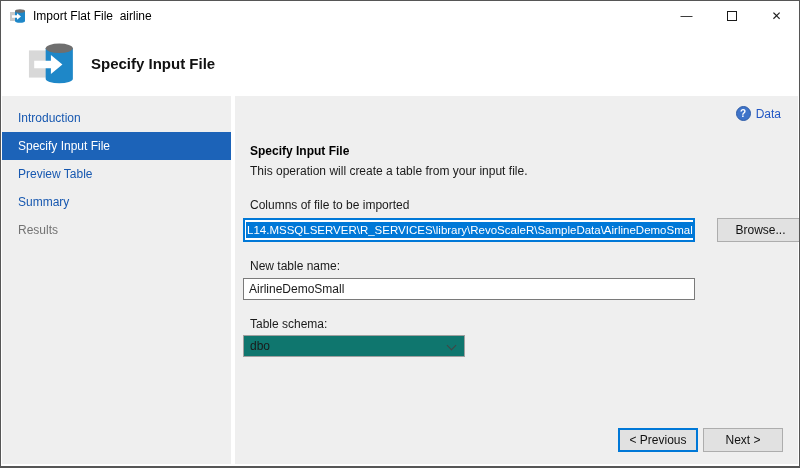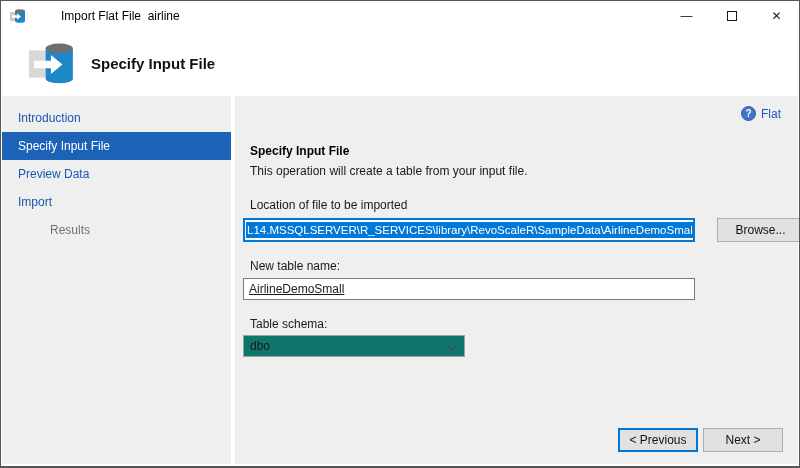--- a/index.html
+++ b/index.html
@@ -16,21 +16,20 @@
     border-bottom-width: 2px;
     background: #fff;
     position: relative;
     overflow: hidden;
   }
   
   .titlebar {
     height: 30px; background: #fff;
     display: flex; align-items: center;
     padding-left: 9px;
-    gap: 28px;
   }
   .titlebar .app-icon { width:16px; height:16px; margin-right:7px; flex:0 0 auto; }
   .titlebar .title { white-space: pre; color:#000; }
   .win-controls { margin-left:auto; display:flex; height:30px; }
   .win-btn {
     width: 45px; height: 30px;
     display:flex; align-items:center; justify-content:center;
     color:#1a1a1a; font-size:12px; cursor:default;
   }
   .maxbox { width:10px; height:10px; border:1px solid #1a1a1a; display:inline-block; }
@@ -45,21 +44,21 @@
   .body {
     position:absolute; top:95px; left:1px; right:1px; bottom:2px;
     display:flex; background:#fff;border-radius:20px;
   }
   .sidebar { width:229px; background:#efefef; padding-top:8px; }
   .nav-item {
     height:28px; display:flex; align-items:center;
     padding-left:16px; color:#1758b0; cursor:pointer;
   }
   .nav-item.selected { background:#1c63b8; color:#fff; }
-  .nav-item.disabled { color:#737373; cursor:default;margin-left:32px; }
+  .nav-item.disabled { color:#737373; cursor:default; }
   .main { flex:1; margin-left:4px; background:#efefef; position:relative; }
   
   .help {
     position:absolute; top:10px; right:17px;
     display:flex; align-items:center; gap:5px;
     color:#2257c4; cursor:pointer;
   }
   .help-circle {
     width:15px; height:15px; border-radius:50%;
     background:#3f74c9; color:#fff; font-size:10px; font-weight:bold;
@@ -86,21 +85,21 @@
     height:24px; display:flex; align-items:center; justify-content:center;
     color:#111; cursor:pointer; font-size:12px;
   }
   .browse-btn { width:87px; margin-left:22px; }
   .name-label  { position:absolute; left:15px; top:163px; }
   .name-input {
     position:absolute; left:8px; top:182px;
     width:452px; height:22px;
     border:1px solid #7a7a7a; background:#fff;
     font-family:"Liberation Sans", sans-serif; font-size:12px;
-    padding-left:5px; color:#1a1a1a;text-decoration:underline;
+    padding-left:5px; color:#1a1a1a;
   }
   .schema-label { position:absolute; left:15px; top:221px; }
   .schema-select {
     position:absolute; left:8px; top:239px;
     width:222px; height:22px;
     background:#0f766e; border:1px solid #a0a0a0;
     display:flex; align-items:center; padding-left:6px;
     cursor:pointer; color:#1a1a1a;
   }
   .chevron {
@@ -152,36 +151,36 @@
       <path d="M6 19 h16 v-5.5 l11 9 -11 9 V26 H6 z" fill="#fff"></path>
     </svg>
     <span class="header-title">Specify Input File</span>
   </div>
 
   <div class="body">
 
     <div class="sidebar">
       <div class="nav-item">Introduction</div>
       <div class="nav-item selected">Specify Input File</div>
-      <div class="nav-item">Preview Data</div>
-      <div class="nav-item">Import</div>
+      <div class="nav-item">Preview Table</div>
+      <div class="nav-item">Summary</div>
       <div class="nav-item disabled">Results</div>
     </div>
 
     <div class="main">
 
       <div class="help">
         <span class="help-circle">?</span>
-        <span>Flat</span>
+        <span>Data</span>
       </div>
 
       <div class="section-title">Specify Input File</div>
       <div class="section-desc">This operation will create a table from your input file.</div>
 
-      <div class="loc-label">Location of file to be imported</div>
+      <div class="loc-label">Columns of file to be imported</div>
       <div class="path-row">
         <div class="path-input">
           <span class="sel">L14.MSSQLSERVER\R_SERVICES\library\RevoScaleR\SampleData\AirlineDemoSmall.csv</span>
         </div>
         <div class="btn browse-btn">Browse...</div>
       </div>
 
       <div class="name-label">New table name:</div>
       <input class="name-input" type="text" value="AirlineDemoSmall" style="">
 

